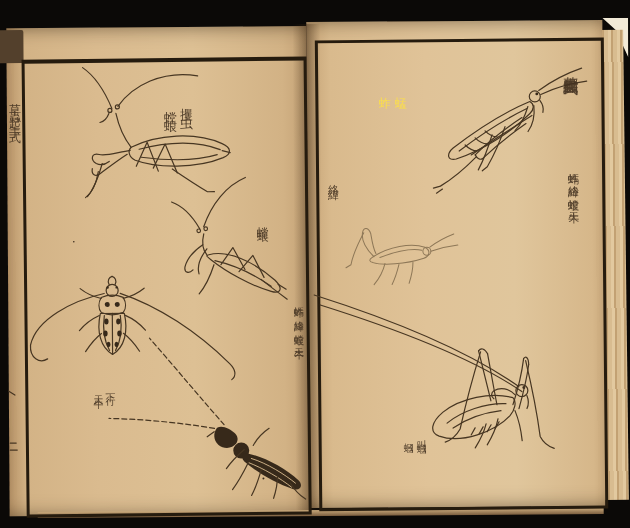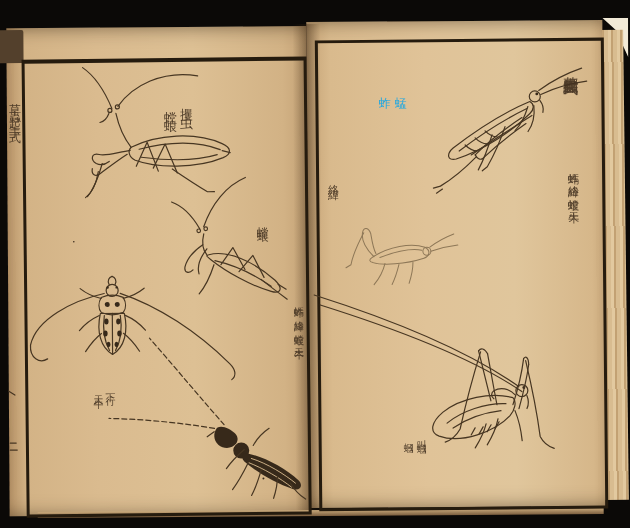--- a/index.html
+++ b/index.html
@@ -52,21 +52,21 @@
   .art path,.art circle,.art ellipse{stroke:#473622;fill:none;stroke-width:1.2;stroke-linecap:round;stroke-linejoin:round;}
   .art .fill{fill:#37291a;stroke:none;}
   .art .dot{fill:#37291a;stroke:none;}
   .art .faint path,.art .faint circle{stroke:#8d7757;stroke-width:1;}
   .art .paperline{stroke:#d9bb8f;stroke-width:0.9;}
   .art .smudge{stroke:none;}
   .vcol{
     position:absolute;z-index:8;writing-mode:vertical-rl;text-orientation:upright;
     color:#433221;opacity:.92;white-space:pre;
   }
-  .hlabel{position:absolute;z-index:8;color:#0ea5e9;opacity:.92;}
+  .hlabel{position:absolute;z-index:8;color:#fde047;opacity:.92;}
   .margin-title{left:1px;top:72px;font-size:12px;letter-spacing:7px;}
   .r-title{left:556px;top:46px;font-size:15px;letter-spacing:1px;}
   .r-species{left:559px;top:146px;font-size:11px;letter-spacing:0px;}
   .l-caption{left:285px;top:278px;font-size:10px;letter-spacing:1px;}
   .lbl-mantis-top-r{left:172px;top:77px;font-size:13px;letter-spacing:8px;}
   .lbl-mantis-top-l{left:156px;top:80px;font-size:13px;letter-spacing:8px;}
   .lbl-mantis-mid{left:248px;top:197px;font-size:12px;letter-spacing:3px;}
   .lbl-beetle-r{left:96px;top:364px;font-size:10px;letter-spacing:3px;}
   .lbl-beetle-l{left:84px;top:366px;font-size:10px;letter-spacing:3px;}
   .lbl-grass-top{left:374px;top:76px;font-size:12px;letter-spacing:4px;}

